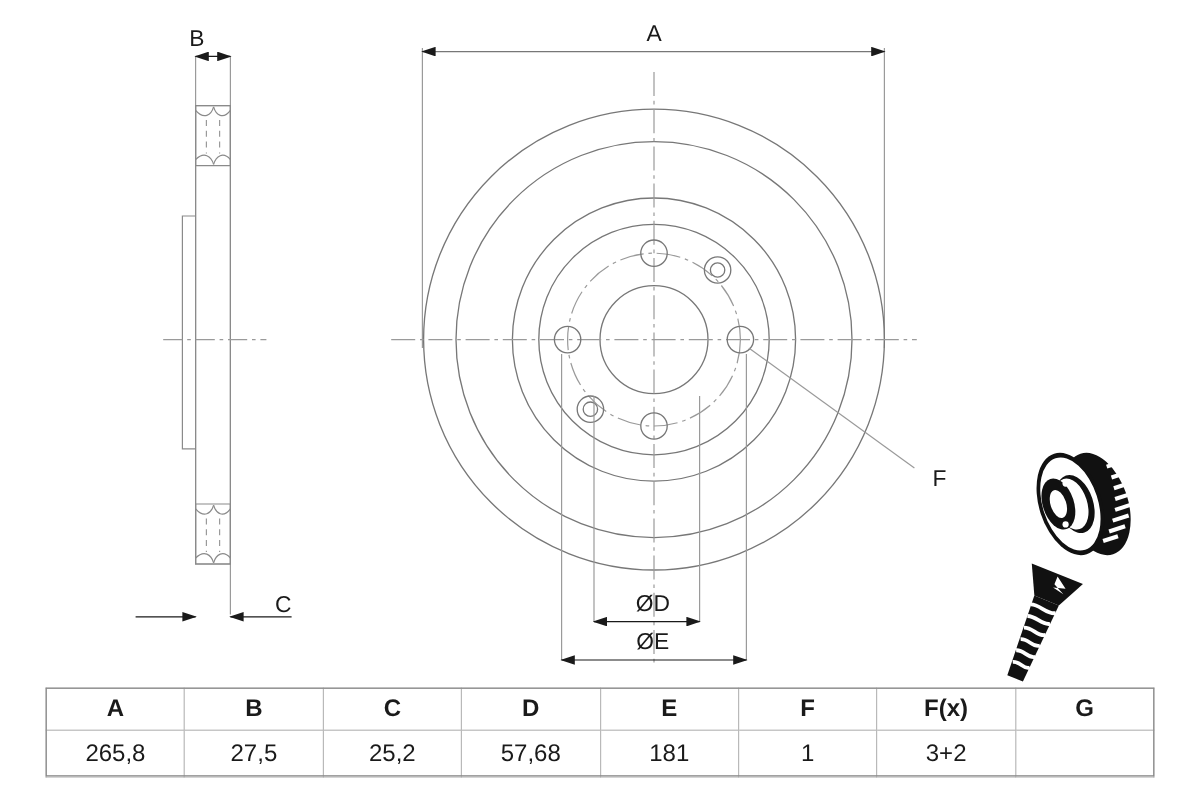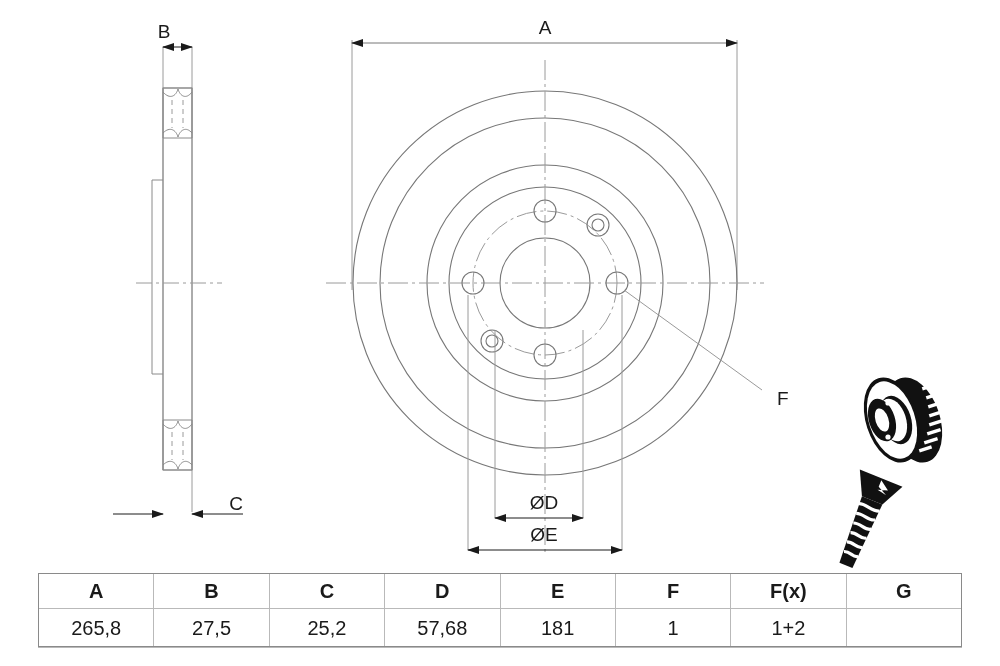--- a/index.html
+++ b/index.html
@@ -234,20 +234,20 @@
         <td>F(x)</td>
         <td>G</td>
       </tr>
       <tr class="value-row">
         <td>265,8</td>
         <td>27,5</td>
         <td>25,2</td>
         <td>57,68</td>
         <td>181</td>
         <td>1</td>
-        <td>1+2</td>
+        <td>3+2</td>
         <td></td>
       </tr>
     </tbody>
   </table>
   <div class="tbl-outer"></div>
 
 </div>
 
 </body></html>

